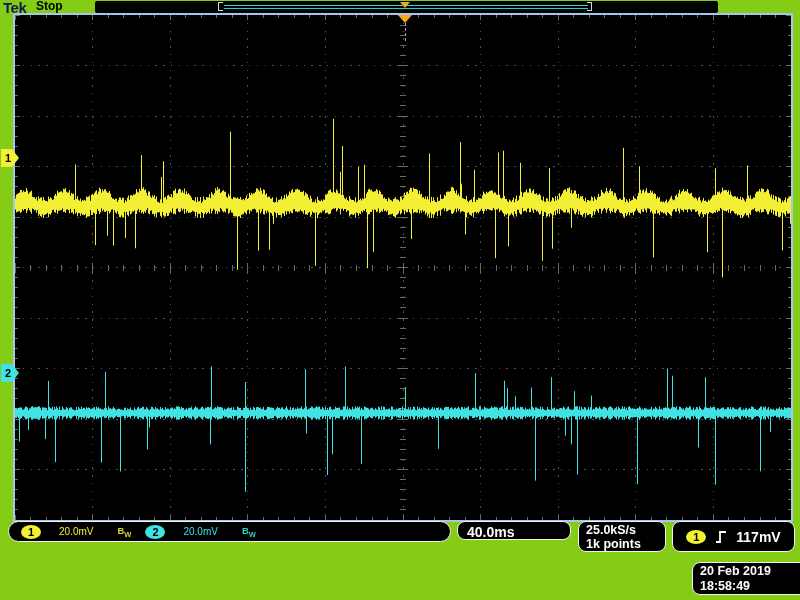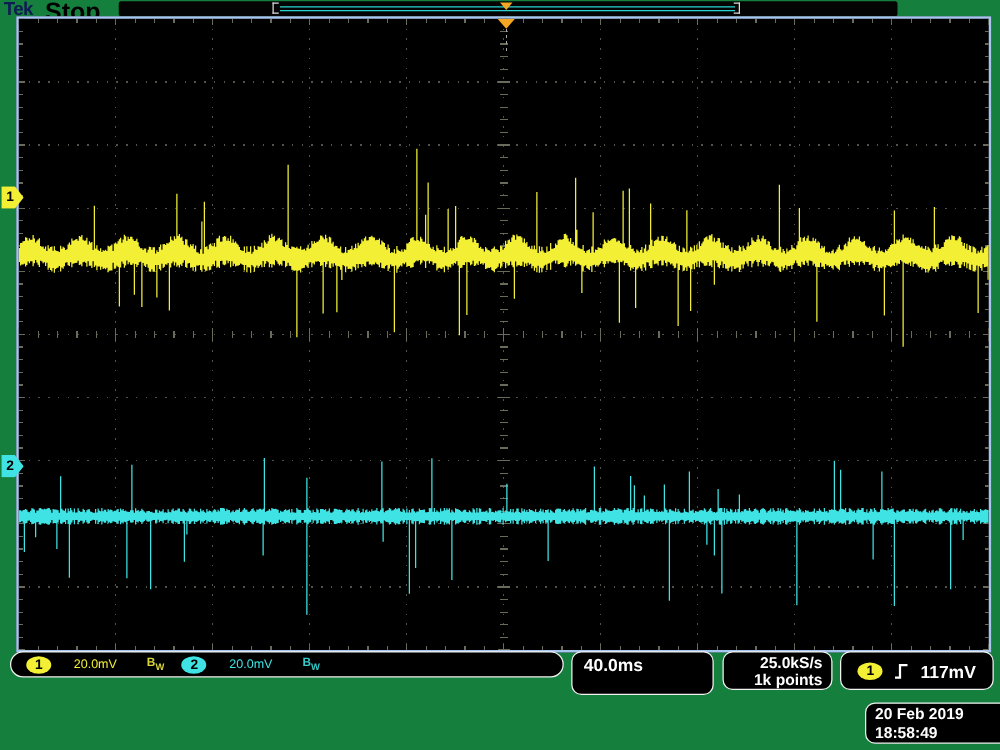--- a/index.html
+++ b/index.html
@@ -1,25 +1,25 @@
 <!DOCTYPE html>
 <html><head>
 <meta charset="utf-8">
 <style>
   html,body{margin:0;padding:0;}
   .scope{
     position:relative;width:800px;height:600px;overflow:hidden;
-    background:#15803d;
+    background:#84cc16;
     font-family:"Liberation Sans", sans-serif;
     -webkit-font-smoothing:antialiased;
   }
   
   .topbar{position:absolute;left:0;top:0;width:800px;height:14px;}
   .tek-logo{position:absolute;left:3px;top:-1px;font-size:15px;font-weight:bold;color:#101a54;letter-spacing:-0.5px;}
-  .acq-status{position:absolute;left:36px;top:-1px;font-size:20px;font-weight:bold;color:#000;}
+  .acq-status{position:absolute;left:36px;top:-1px;font-size:12px;font-weight:bold;color:#000;}
   .recordbar{position:absolute;left:95px;top:1px;width:623px;height:12px;background:#040404;border-radius:2px;}
   .rec-bracket{position:absolute;top:1px;width:4px;height:7px;border:1.5px solid #d9d9d9;background:transparent;}
   .rec-bracket.left{left:123px;border-right:none;}
   .rec-bracket.right{left:492px;border-left:none;}
   .rec-line{position:absolute;left:129px;top:4px;width:364px;height:2px;border-top:1.4px solid #27d3cf;border-bottom:1.4px solid #27d3cf;}
   .rec-tri{position:absolute;left:305px;top:1px;width:0;height:0;border-left:5px solid transparent;border-right:5px solid transparent;border-top:6px solid #f5a623;}
   
   .graticule{
     position:absolute;left:13px;top:13px;width:780px;height:509px;
     box-sizing:border-box;border:2px solid #a6c6ee;background:#000;
@@ -35,24 +35,24 @@
   }
   .chmark.ch1{background:#f2ef35;}
   .chmark.ch2{background:#3fe3e3;}
   
   .rbox{
     position:absolute;background:#000;border:1.5px solid #f2f2f2;
     color:#fff;font-weight:bold;box-sizing:border-box;
   }
   .chbox{left:8px;top:521px;width:443px;height:21px;border-radius:11px;
     display:flex;align-items:center;padding:0 12px;}
-  .hbox{left:457px;top:521px;width:114px;height:35px;border-radius:8px;
+  .hbox{left:457px;top:521px;width:114px;height:19px;border-radius:8px;
     font-size:14px;padding:2px 9px;}
   .abox{left:578px;top:521px;width:88px;height:31px;border-radius:8px;
-    font-size:12.5px;line-height:14px;padding:1px 7px;text-align:right;}
+    font-size:12.5px;line-height:14px;padding:1px 7px;}
   .abox span{display:block;}
   .tbox{left:672px;top:521px;width:123px;height:31px;border-radius:8px;
     display:flex;align-items:center;justify-content:center;gap:9px;font-size:14px;}
   .dbox{left:692px;top:562px;width:116px;height:33px;border-radius:8px;
     font-size:12.5px;line-height:15px;padding:1px 7px;}
   .dbox span{display:block;}
   .badge{
     display:inline-flex;align-items:center;justify-content:center;
     width:20px;height:14px;border-radius:50%;
     font-size:11px;font-weight:bold;color:#000;flex:0 0 auto;

